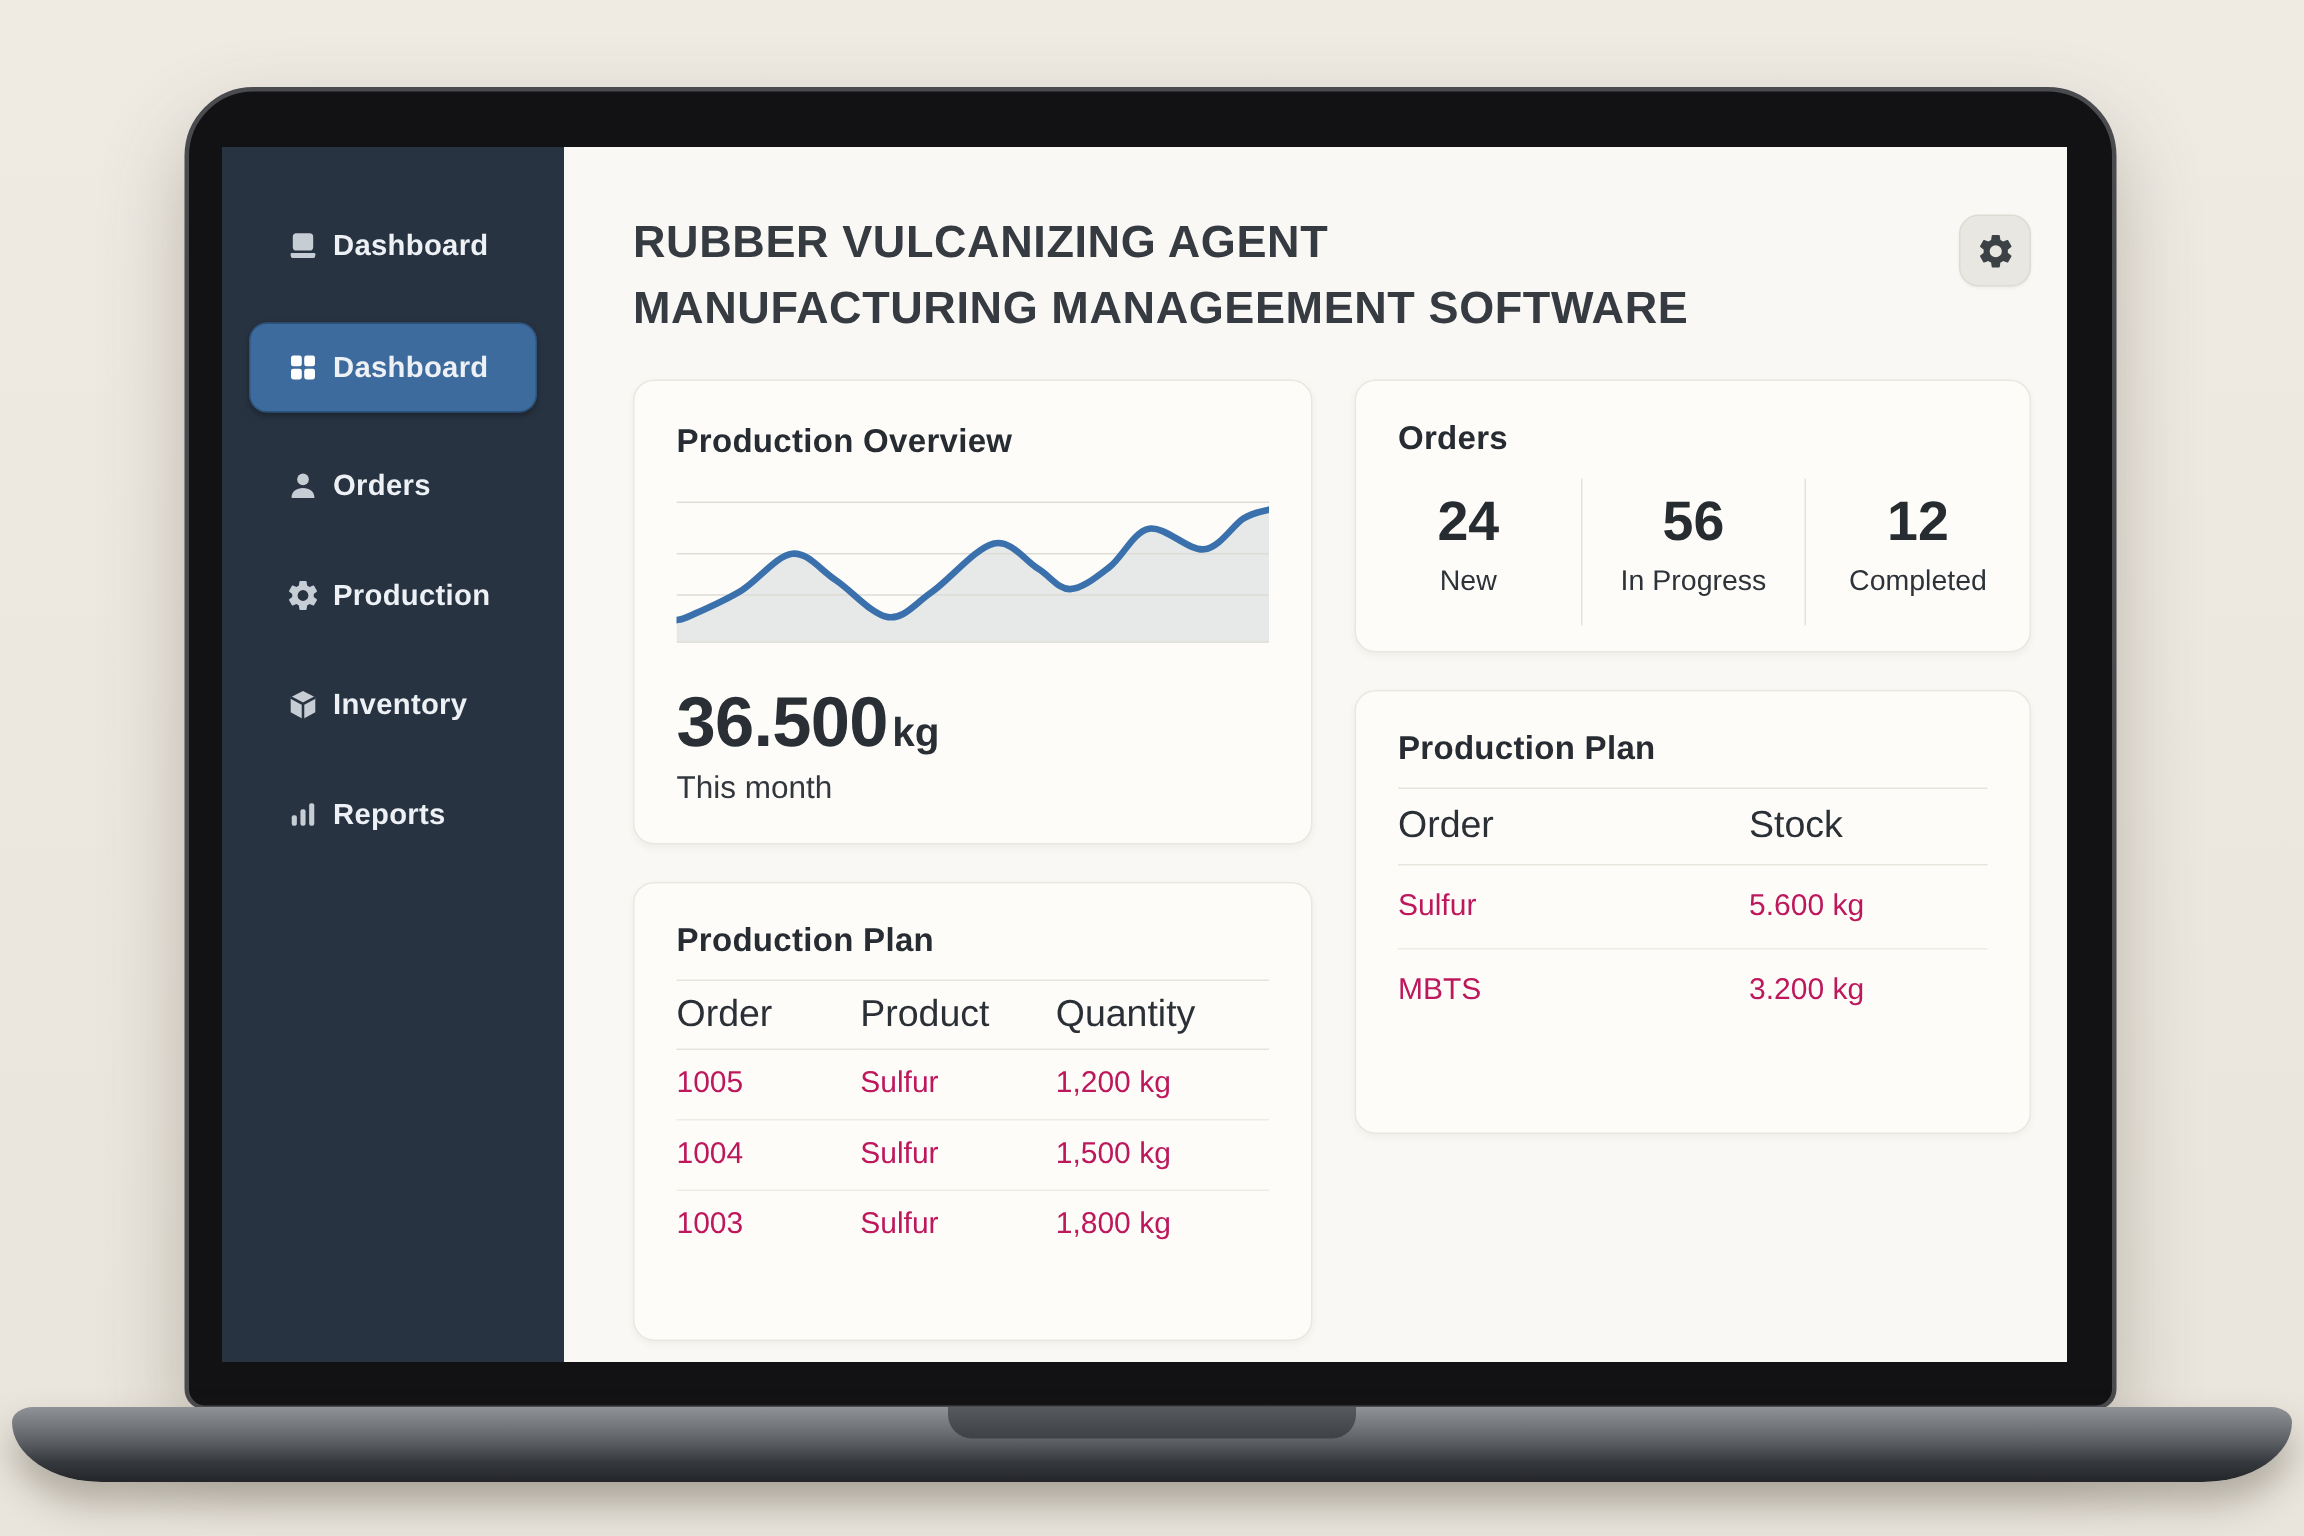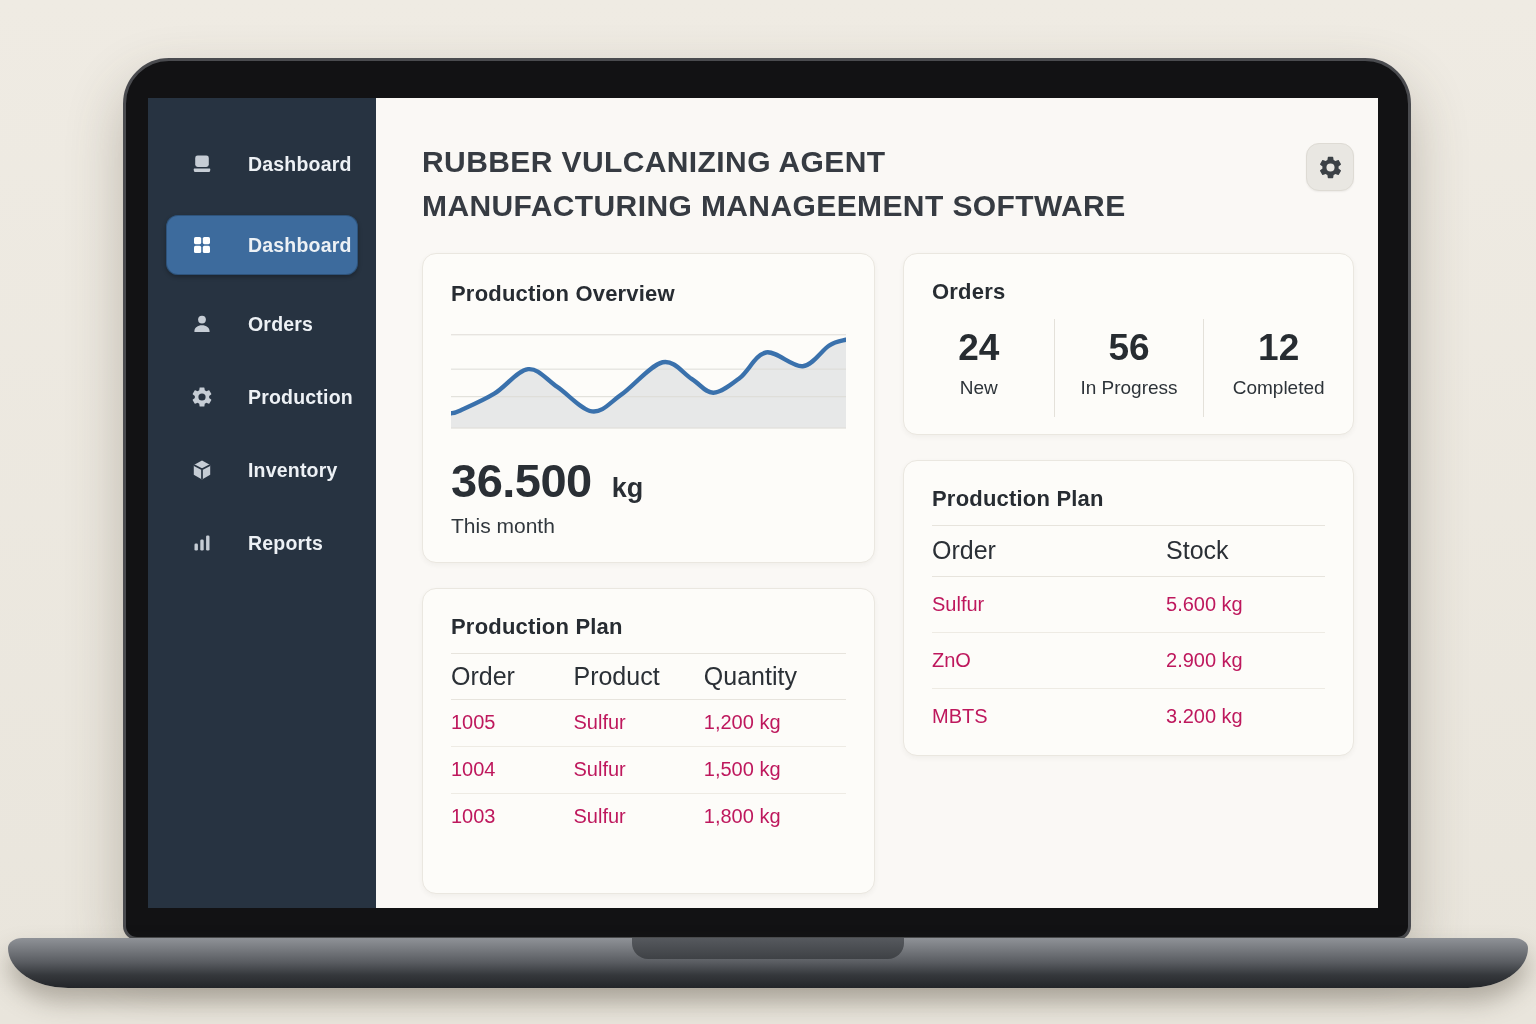--- a/index.html
+++ b/index.html
@@ -37,21 +37,21 @@
     border-radius:0 0 16px 16px;
   }
 
   
   .sidebar {
     width:228px; height:100%; background:#273341; flex:0 0 228px;
     padding-top:44px; color:#edf1f5;
   }
   .side-item {
     height:44px; margin:0 18px 29px 18px; padding-left:24px;
-    display:flex; align-items:center; gap:34px;
+    display:flex; align-items:center; gap:8px;
     font-size:19.5px; font-weight:700; letter-spacing:.2px; cursor:pointer;
   }
   .side-item.active {
     height:60px; margin-bottom:27px;
     background:#3d6b9d; border-radius:12px;
     box-shadow:0 2px 4px rgba(0,0,0,.28), inset 0 0 0 1px rgba(20,40,60,.35);
   }
   .side-icon { width:24px; height:24px; flex:0 0 24px; display:flex; }
   .side-icon svg { width:24px; height:24px; }
   .ic-fill { fill:#c6cdd5; }
@@ -75,21 +75,21 @@
   .col { display:flex; flex-direction:column; gap:25px; }
   .card {
     background:#fdfcf9; border:1px solid #eae7e0; border-radius:14px;
     box-shadow:0 2px 5px rgba(60,55,45,.05);
   }
   .card-title { font-size:22px; font-weight:700; color:#272c32; letter-spacing:.2px; }
 
   
   .card-po { height:310px; padding:27px 28px; }
   .po-chart { margin-top:16px; width:100%; height:110px; display:block; }
-  .po-value-row { margin-top:20px; display:flex; align-items:baseline; gap:20px; }
+  .po-value-row { margin-top:20px; display:flex; align-items:baseline; gap:3px; }
   .po-value { font-size:47px; font-weight:700; color:#2a2f35; letter-spacing:-.5px; }
   .po-unit { font-size:27px; font-weight:700; color:#2a2f35; }
   .po-sub { margin-top:6px; font-size:21px; color:#31373d; }
 
   
   .card-orders { height:182px; padding:25px 0 0 0; }
   .card-orders .card-title { padding-left:28px; }
   .stats-row { display:grid; grid-template-columns:1fr 1fr 1fr; margin-top:14px; }
   .stat { text-align:center; padding:8px 0 18px 0; }
   .stat + .stat { border-left:1px solid #e4e1da; }
@@ -288,24 +288,20 @@
                     <th>Order</th>
                     <th class="col-stock">Stock</th>
                   </tr>
                 </thead>
                 <tbody>
                   <tr>
                     <td>Sulfur</td>
                     <td class="col-stock">5.600 kg</td>
                   </tr>
                   <tr>
-                    <td>ZnO</td>
-                    <td class="col-stock">2.900 kg</td>
-                  </tr>
-                  <tr>
                     <td>MBTS</td>
                     <td class="col-stock">3.200 kg</td>
                   </tr>
                 </tbody>
               </table>
             </section>
 
           </div>
         </div>
 

